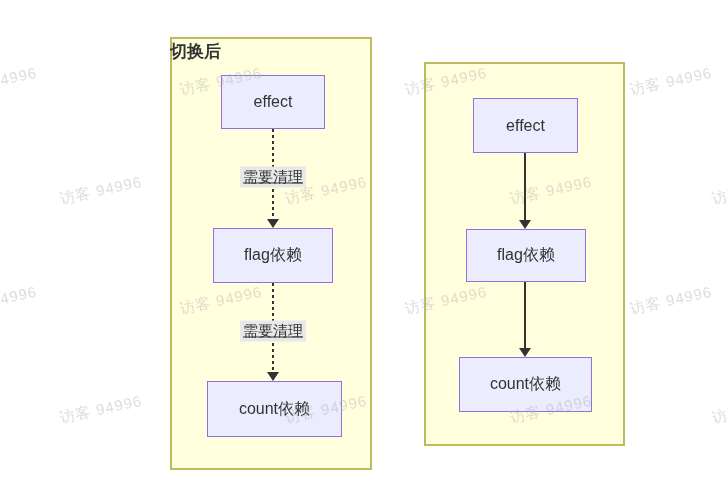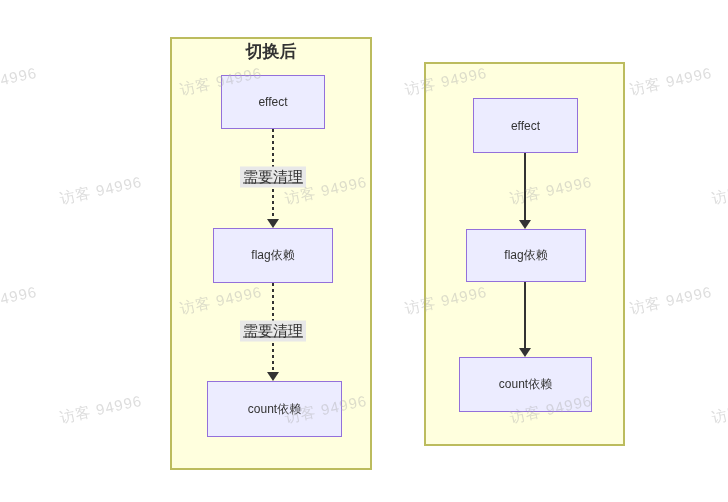--- a/index.html
+++ b/index.html
@@ -22,34 +22,33 @@
     color:var(--text);
   }
   .cluster{
     position:absolute;
     background:var(--container-fill);
     border:2px solid var(--container-border);
     box-sizing:border-box;
   }
   .cluster-title{
     position:absolute;
-    text-align:center;
     font-size:17px;
     font-weight:bold;
     color:var(--text);
   }
   .node{
     position:absolute;
     background:var(--node-fill);
     border:1.5px solid var(--node-border);
     box-sizing:border-box;
     display:flex;
     align-items:center;
     justify-content:center;
-    font-size:12px;
+    font-size:16px;
     color:var(--text);
   }
   .edge{
     position:absolute;
     width:2px;
   }
   .edge.solid{background:var(--edge);}
   .edge.dashed{
     background-image:repeating-linear-gradient(to bottom,var(--edge) 0 3px,transparent 3px 6px);
   }

